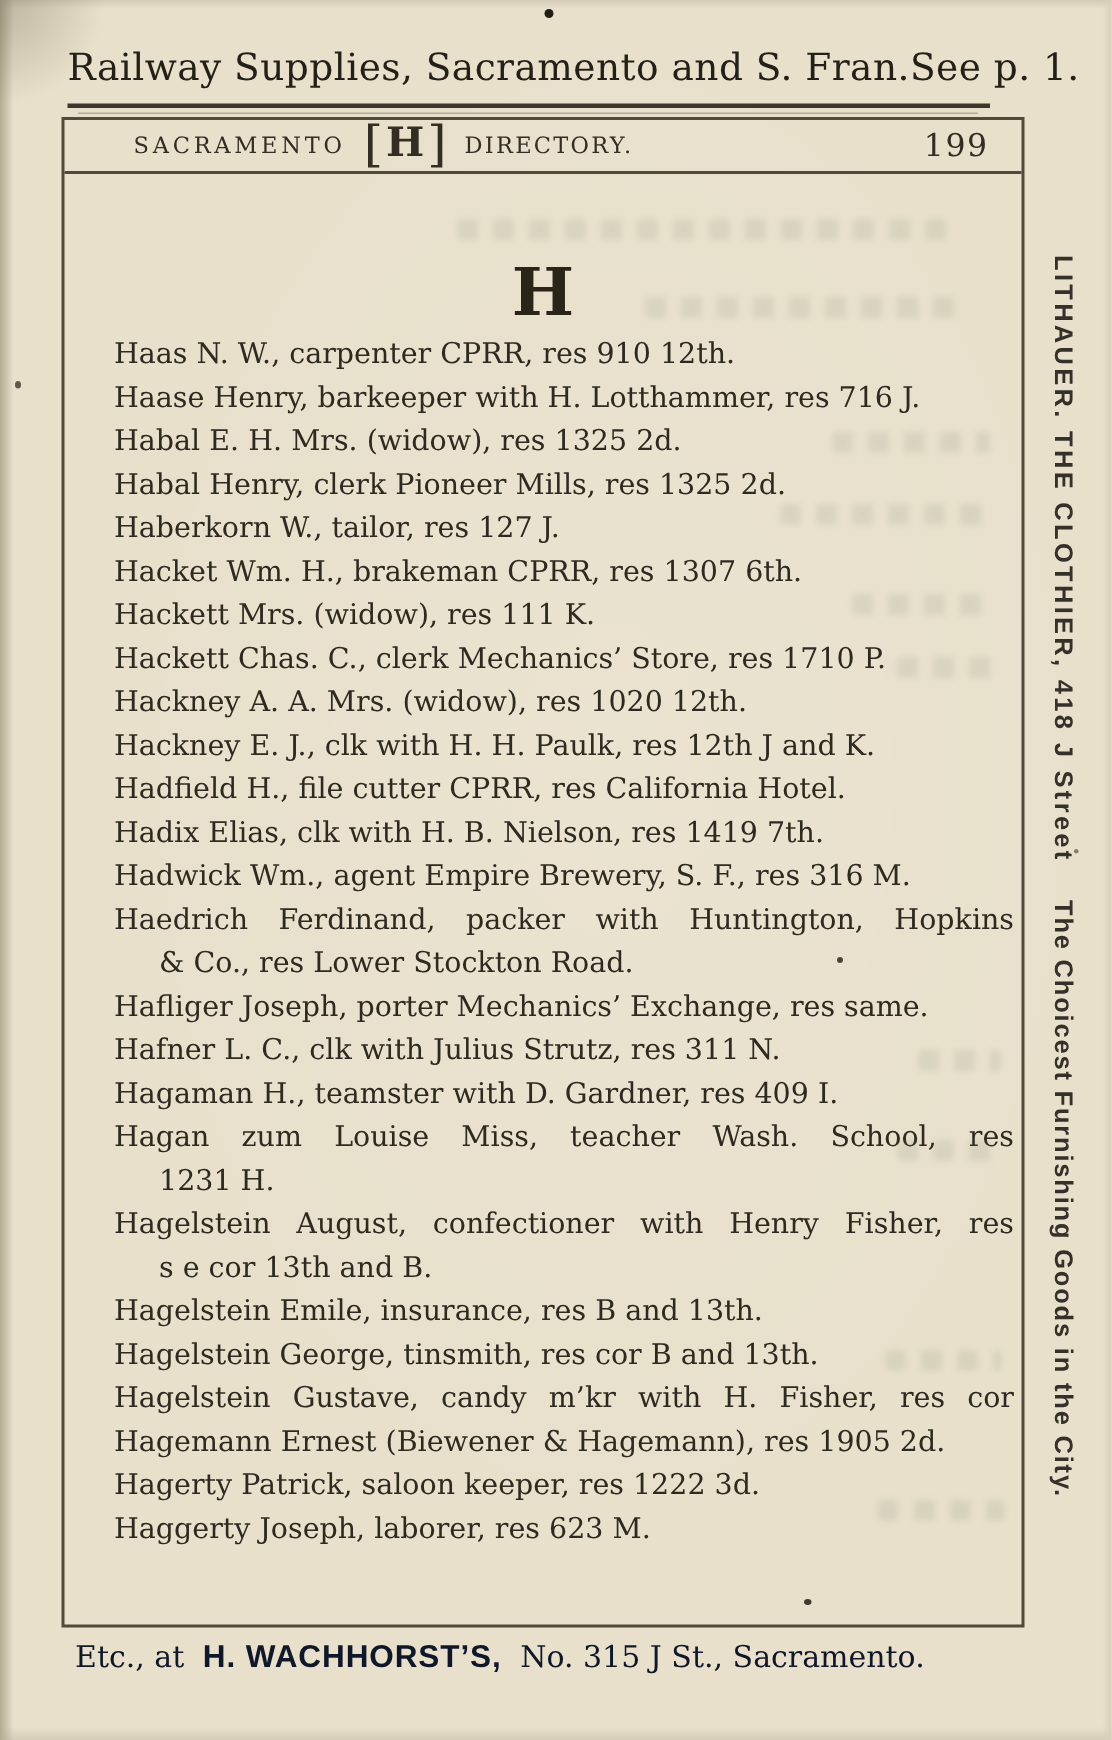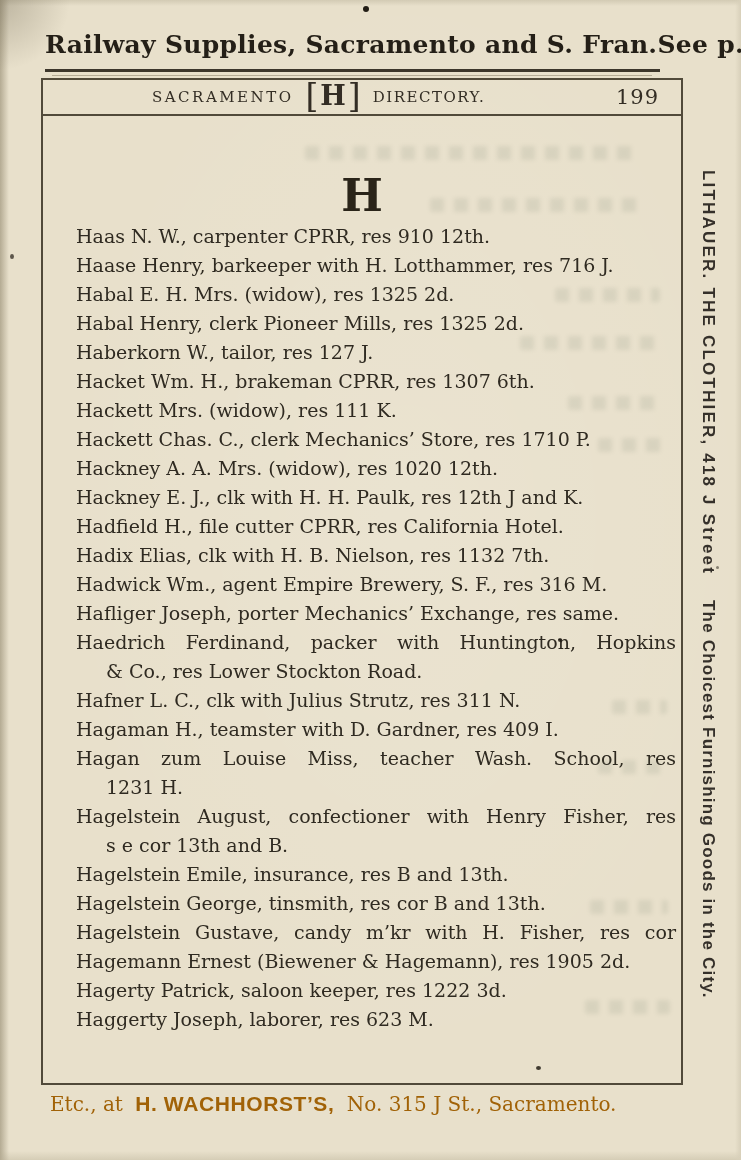--- a/index.html
+++ b/index.html
@@ -12,56 +12,56 @@
       linear-gradient(90deg, #b4ab93 0px, rgba(180,171,147,0) 9px),
       linear-gradient(270deg, #d8d0ba 0px, rgba(216,208,186,0) 6px),
       linear-gradient(180deg, #d3cbb4 0px, rgba(211,203,180,0) 6px),
       linear-gradient(0deg, #d5cdb6 0px, rgba(213,205,182,0) 9px),
       #e8e0cb;
   }
   
   .headline {
     position:absolute; left:45px; top:30px; width:655px;
     display:flex; justify-content:space-between; align-items:center;
-    font-weight:bold; font-size:25px; letter-spacing:0.3px; color:#241f17;
+    font-weight:normal; font-size:25px; letter-spacing:0.3px; color:#241f17;
     white-space:nowrap;
   }
   .headline-rule  { position:absolute; left:45px;  top:69px; width:615px; height:3px; background:#3c362b; }
   .headline-rule2 { position:absolute; left:52px;  top:75px; width:600px; height:1px; background:#8a816b; opacity:.55; }
   
   .box {
     position:absolute; left:41px; top:78px; width:642px; height:1007px;
     border:2px solid #514a3a; box-sizing:border-box; position:absolute;
   }
   .masthead {
     height:34px; border-bottom:2px solid #514a3a;
     display:flex; align-items:center; position:relative;
     color:#332d24;
   }
-  .mast-city { margin-left:109px; font-size:15px; letter-spacing:2.5px; }
+  .mast-city { margin-left:46px; font-size:15px; letter-spacing:2.5px; }
   .mast-bracket-group { margin-left:12px; display:flex; align-items:center; }
   .mast-bracket { font-size:33px; font-weight:400; line-height:1; position:relative; top:-2px; }
   .mast-letter  { font-size:27px; font-weight:700; line-height:1; margin:0 2px; position:relative; top:-2px; }
   .mast-word { margin-left:12px; font-size:15px; letter-spacing:1.5px;text-align:right; }
   .mast-page { position:absolute; right:22px; font-size:21px; letter-spacing:1px; }
   
   .section-letter {
     margin-top:56px; text-align:center;
     font-size:44px; font-weight:bold; line-height:48px; color:#2a2419;
   }
   .entries { margin:2px 0 13px 33px; width:600px; font-size:19px; line-height:29px; }
   .entry { margin:0; }
   .entry .l1 { display:block; }
   .entry.wrap .l1 { text-align:justify; text-align-last:justify; }
   .entry .l2 { display:block; padding-left:30px; }
   .entry .l2:empty { display:none; }
   
   .footer {
     position:absolute; left:50px; top:1092px; width:660px;
-    font-size:20px; color:#a16207; white-space:nowrap;
+    font-size:20px; color:#0f172a; white-space:nowrap;
   }
   .foot-name {
     font-family:"Liberation Sans", sans-serif; font-weight:700;
     font-size:21px; letter-spacing:0.6px; margin:0 6px;
   }
   
   .sidebar-line {
     position:absolute; left:718px; transform:rotate(90deg); transform-origin:0 0;
     white-space:nowrap; font-family:"Liberation Sans", sans-serif; font-weight:700;
     font-size:17px; color:#35302a;
@@ -131,31 +131,31 @@
       <p class="entry">
           <span class="l1">Hackney A. A. Mrs. (widow), res 1020 12th.</span>
         </p>
       <p class="entry">
           <span class="l1">Hackney E. J., clk with H. H. Paulk, res 12th J and K.</span>
         </p>
       <p class="entry">
           <span class="l1">Hadfield H., file cutter CPRR, res California Hotel.</span>
         </p>
       <p class="entry">
-          <span class="l1">Hadix Elias, clk with H. B. Nielson, res 1132 7th.</span>
+          <span class="l1">Hadix Elias, clk with H. B. Nielson, res 1419 7th.</span>
         </p>
       <p class="entry">
           <span class="l1">Hadwick Wm., agent Empire Brewery, S. F., res 316 M.</span>
-        </p>
-      <p class="entry">
-          <span class="l1">Hafliger Joseph, porter Mechanics’ Exchange, res same.</span>
         </p>
       <p class="entry wrap">
           <span class="l1">Haedrich Ferdinand, packer with Huntington, Hopkins</span>
           <span class="l2">&amp; Co., res Lower Stockton Road.</span>
+        </p>
+      <p class="entry">
+          <span class="l1">Hafliger Joseph, porter Mechanics’ Exchange, res same.</span>
         </p>
       <p class="entry">
           <span class="l1">Hafner L. C., clk with Julius Strutz, res 311 N.</span>
         </p>
       <p class="entry">
           <span class="l1">Hagaman H., teamster with D. Gardner, res 409 I.</span>
         </p>
       <p class="entry wrap">
           <span class="l1">Hagan zum Louise Miss, teacher Wash. School, res</span>
           <span class="l2">1231 H.</span>

